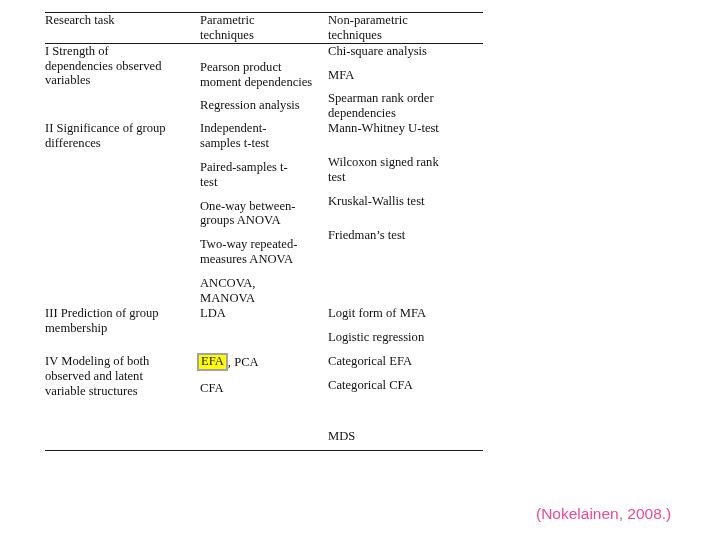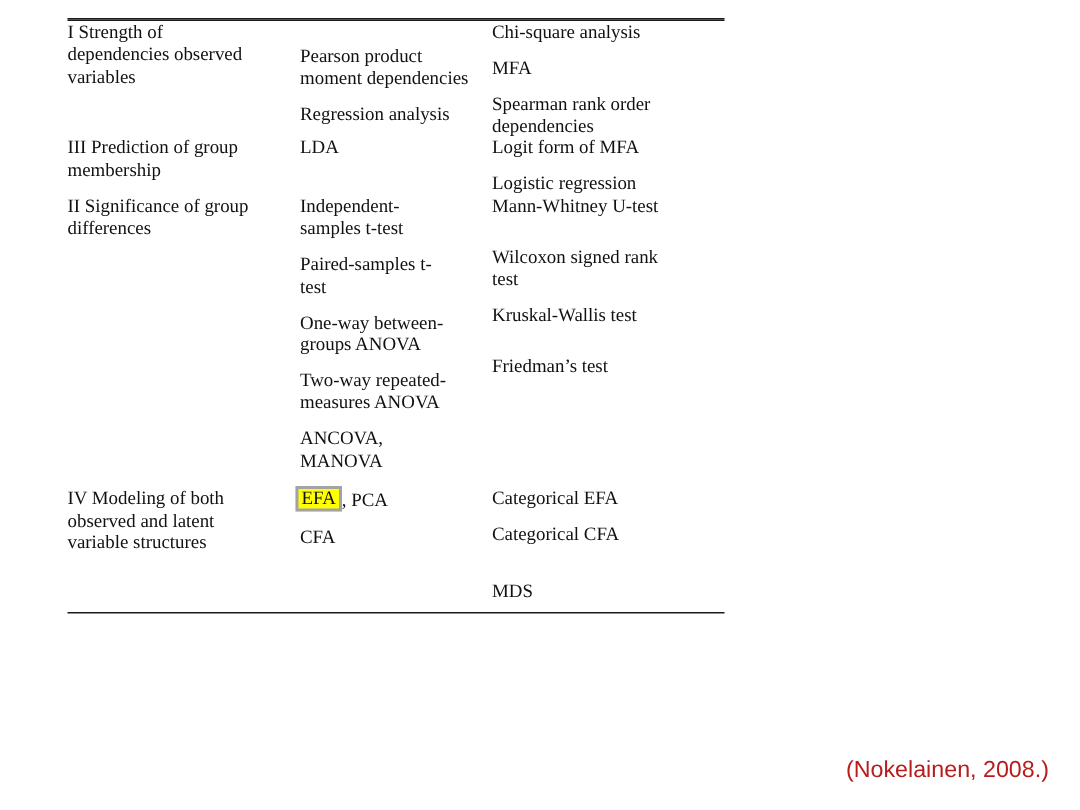--- a/index.html
+++ b/index.html
@@ -89,23 +89,22 @@
     top: -1px;
   }
 
   
   #citation {
     position: absolute;
     left: 536px;
     top: 505px;
     font-family: "Liberation Sans", "DejaVu Sans", sans-serif;
     font-size: 15.5px;
-    color: #b91c1c;
+    color: #ec4899;
     white-space: nowrap;
-    margin-left: 28px;
   }
 
   .spacerrow td { height: 10px; padding: 0; }
 </style>
 </head>
 <body>
 
 <div id="slide">
 
   <div id="table-wrap">
@@ -114,20 +113,33 @@
 
     <table class="matrix">
       <colgroup>
         <col class="c1">
           <col class="c2">
           <col class="c3">
       </colgroup>
 
       <tbody>
 
+        <tr class="hdr">
+          <td>
+            <span class="cellline">Research task</span>
+          </td>
+          <td>
+            <span class="cellline">Parametric</span>
+            <span class="cellline">techniques</span>
+          </td>
+          <td>
+            <span class="cellline">Non-parametric</span>
+            <span class="cellline">techniques</span>
+          </td>
+        </tr>
 
         <tr>
           <td colspan="3" style="padding:0;">
             <div class="rule thin"></div>
           </td>
         </tr>
 
         <tr class="bodyrow">
           <td>
             <span class="tasklabel">I  Strength of</span>
@@ -152,40 +164,20 @@
             </span>
             <span class="cellblock">
               <span class="cellline">Spearman rank order</span>
               <span class="cellline">dependencies</span>
             </span>
           </td>
         </tr>
 
         <tr class="bodyrow">
           <td>
-            <span class="tasklabel">III  Prediction of group</span>
-            <span class="tasklabel">membership</span>
-          </td>
-          <td>
-            <span class="cellblock">
-              <span class="cellline">LDA</span>
-            </span>
-          </td>
-          <td>
-            <span class="cellblock">
-              <span class="cellline">Logit form of MFA</span>
-            </span>
-            <span class="cellblock">
-              <span class="cellline">Logistic regression</span>
-            </span>
-          </td>
-        </tr>
-
-        <tr class="bodyrow">
-          <td>
             <span class="tasklabel">II  Significance of group</span>
             <span class="tasklabel">differences</span>
           </td>
           <td>
             <span class="cellblock">
               <span class="cellline">Independent-</span>
               <span class="cellline">samples t-test</span>
             </span>
             <span class="cellblock">
               <span class="cellline">Paired-samples t-</span>
@@ -214,20 +206,40 @@
             </span>
             <span class="cellblock">
               <span class="cellline">Kruskal-Wallis test</span>
             </span>
             <span class="cellblock" style="margin-top:19px;">
               <span class="cellline">Friedman’s test</span>
             </span>
           </td>
         </tr>
 
+        <tr class="bodyrow">
+          <td>
+            <span class="tasklabel">III  Prediction of group</span>
+            <span class="tasklabel">membership</span>
+          </td>
+          <td>
+            <span class="cellblock">
+              <span class="cellline">LDA</span>
+            </span>
+          </td>
+          <td>
+            <span class="cellblock">
+              <span class="cellline">Logit form of MFA</span>
+            </span>
+            <span class="cellblock">
+              <span class="cellline">Logistic regression</span>
+            </span>
+          </td>
+        </tr>
+
         <tr class="spacerrow">
           <td colspan="3"></td>
         </tr>
 
         <tr class="bodyrow">
           <td>
             <span class="tasklabel">IV  Modeling of both</span>
             <span class="tasklabel">observed and latent</span>
             <span class="tasklabel">variable structures</span>
           </td>
@@ -239,21 +251,21 @@
               <span class="cellline">CFA</span>
             </span>
           </td>
           <td>
             <span class="cellblock">
               <span class="cellline">Categorical EFA</span>
             </span>
             <span class="cellblock">
               <span class="cellline">Categorical CFA</span>
             </span>
-            <span class="cellblock" style="margin-top:24px;">
+            <span class="cellblock" style="margin-top:36px;">
               <span class="cellline">MDS</span>
             </span>
           </td>
         </tr>
 
         <tr>
           <td colspan="3" style="padding:6px 0 0 0;">
             <div class="rule thin"></div>
           </td>
         </tr>

